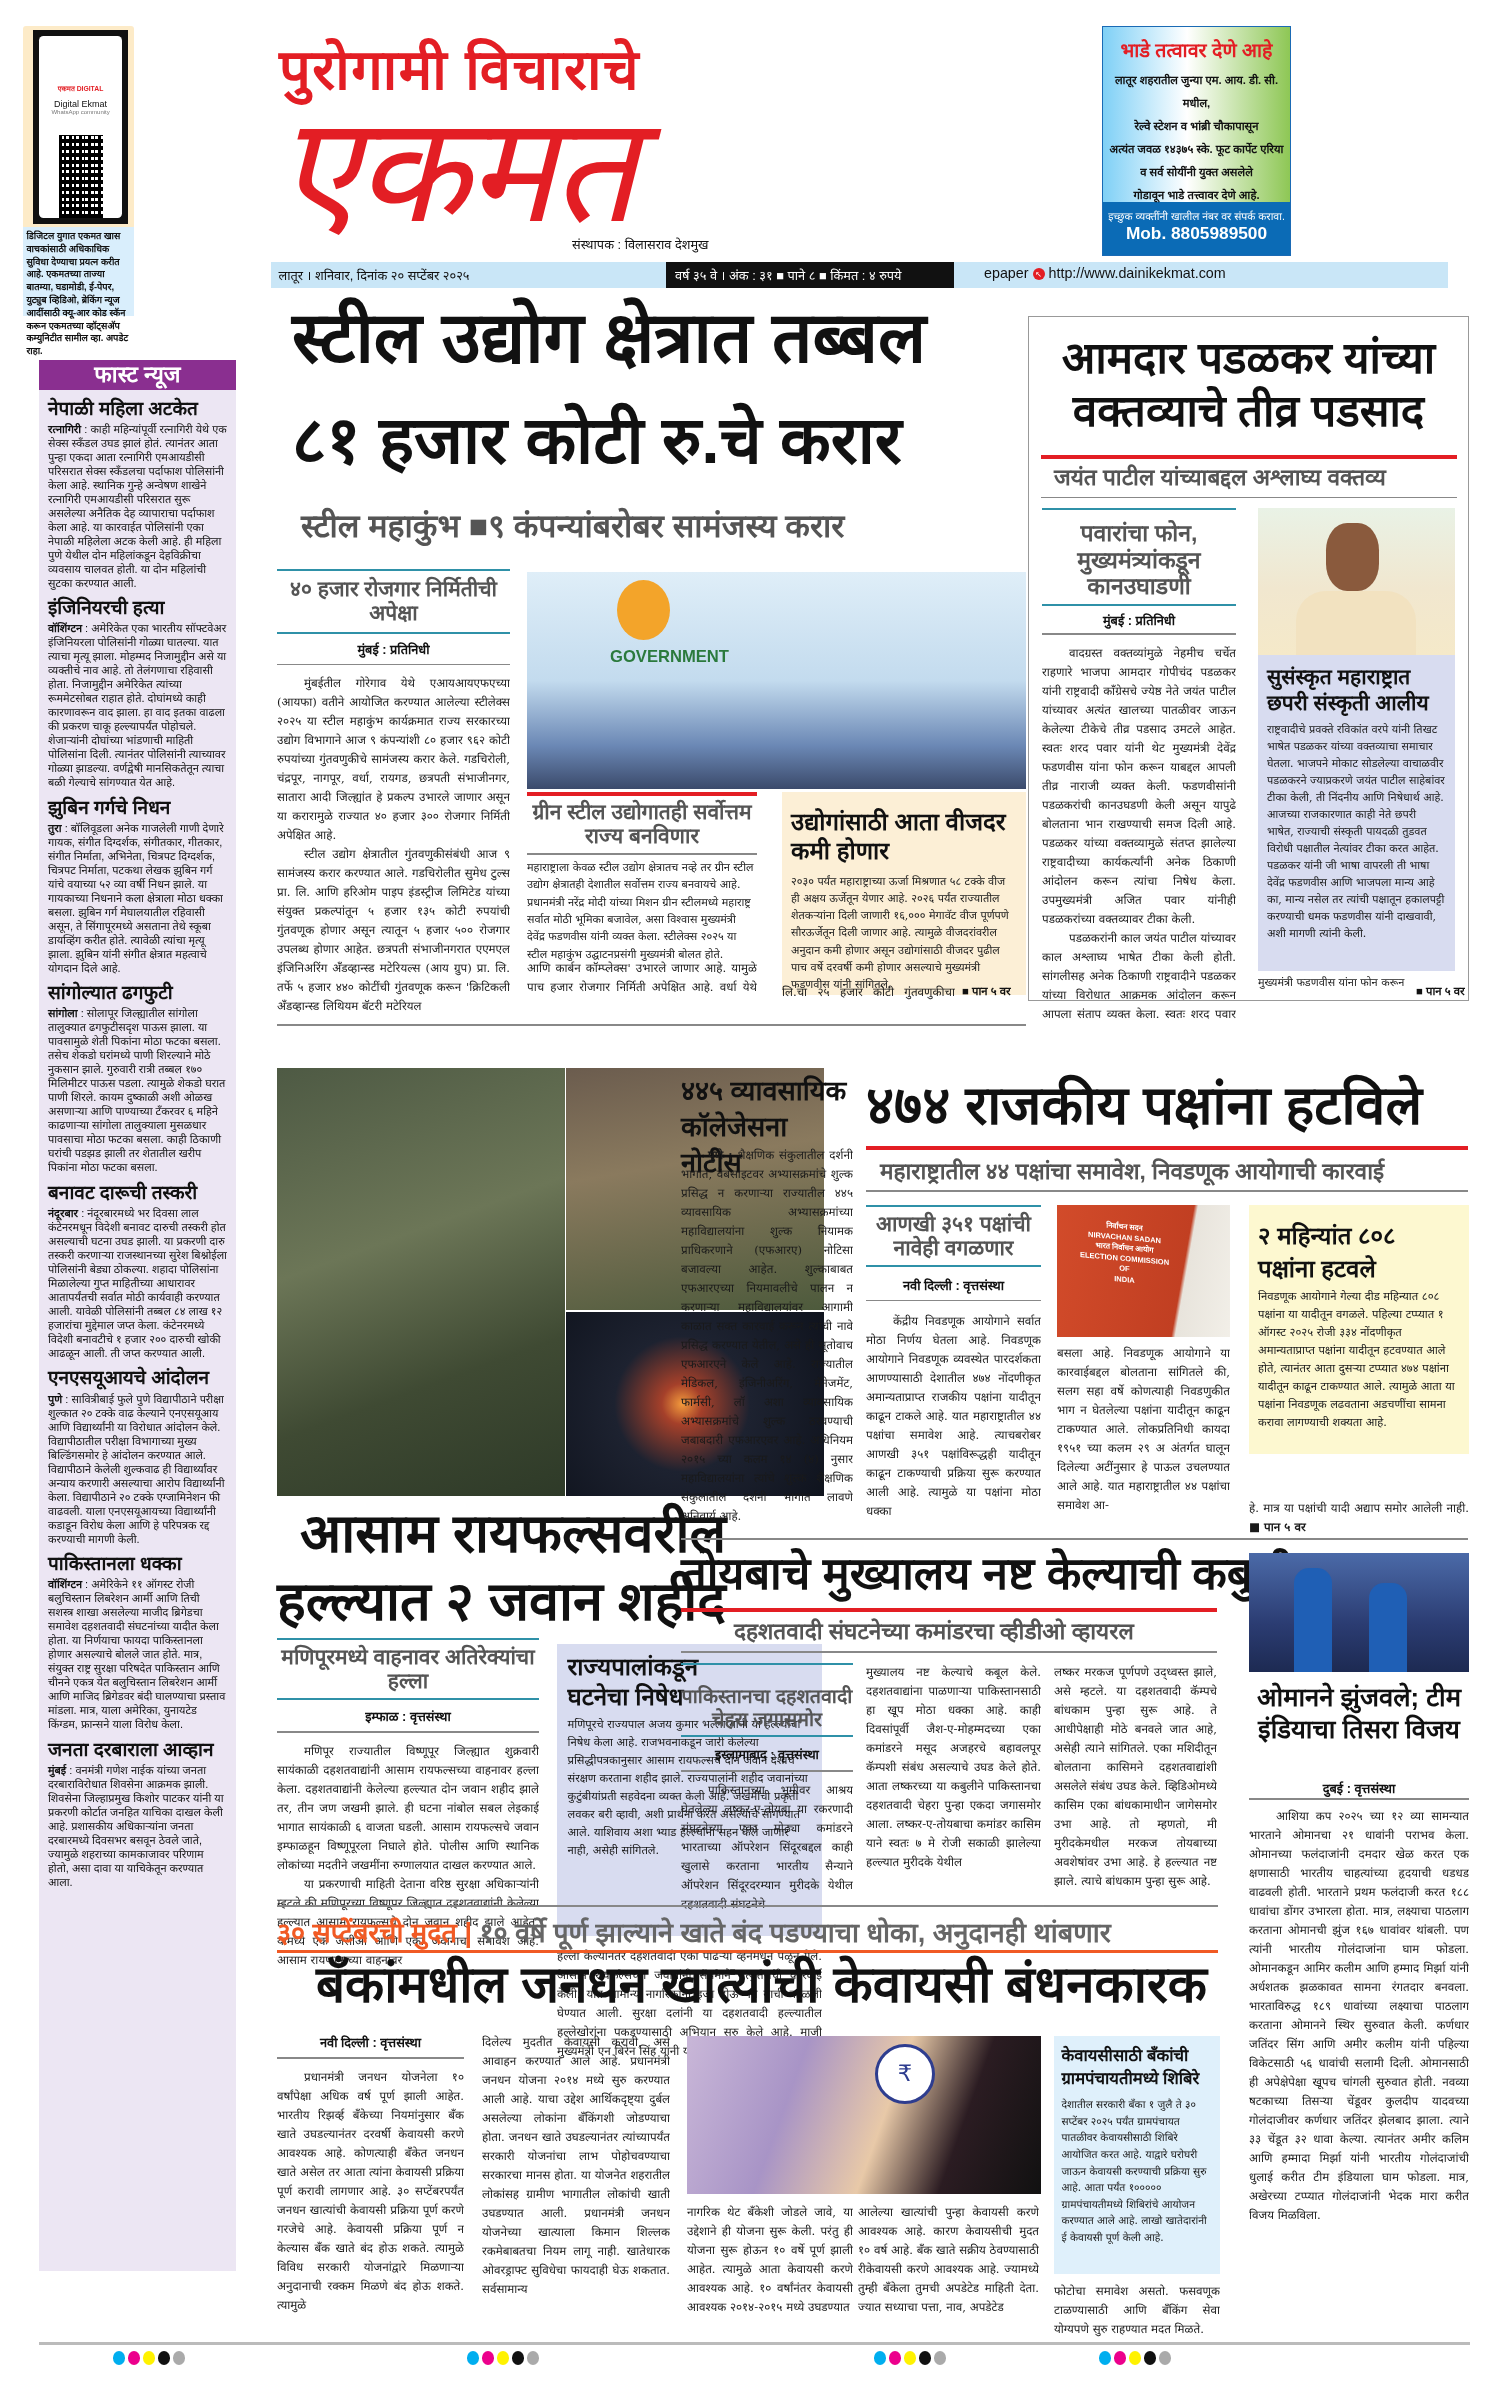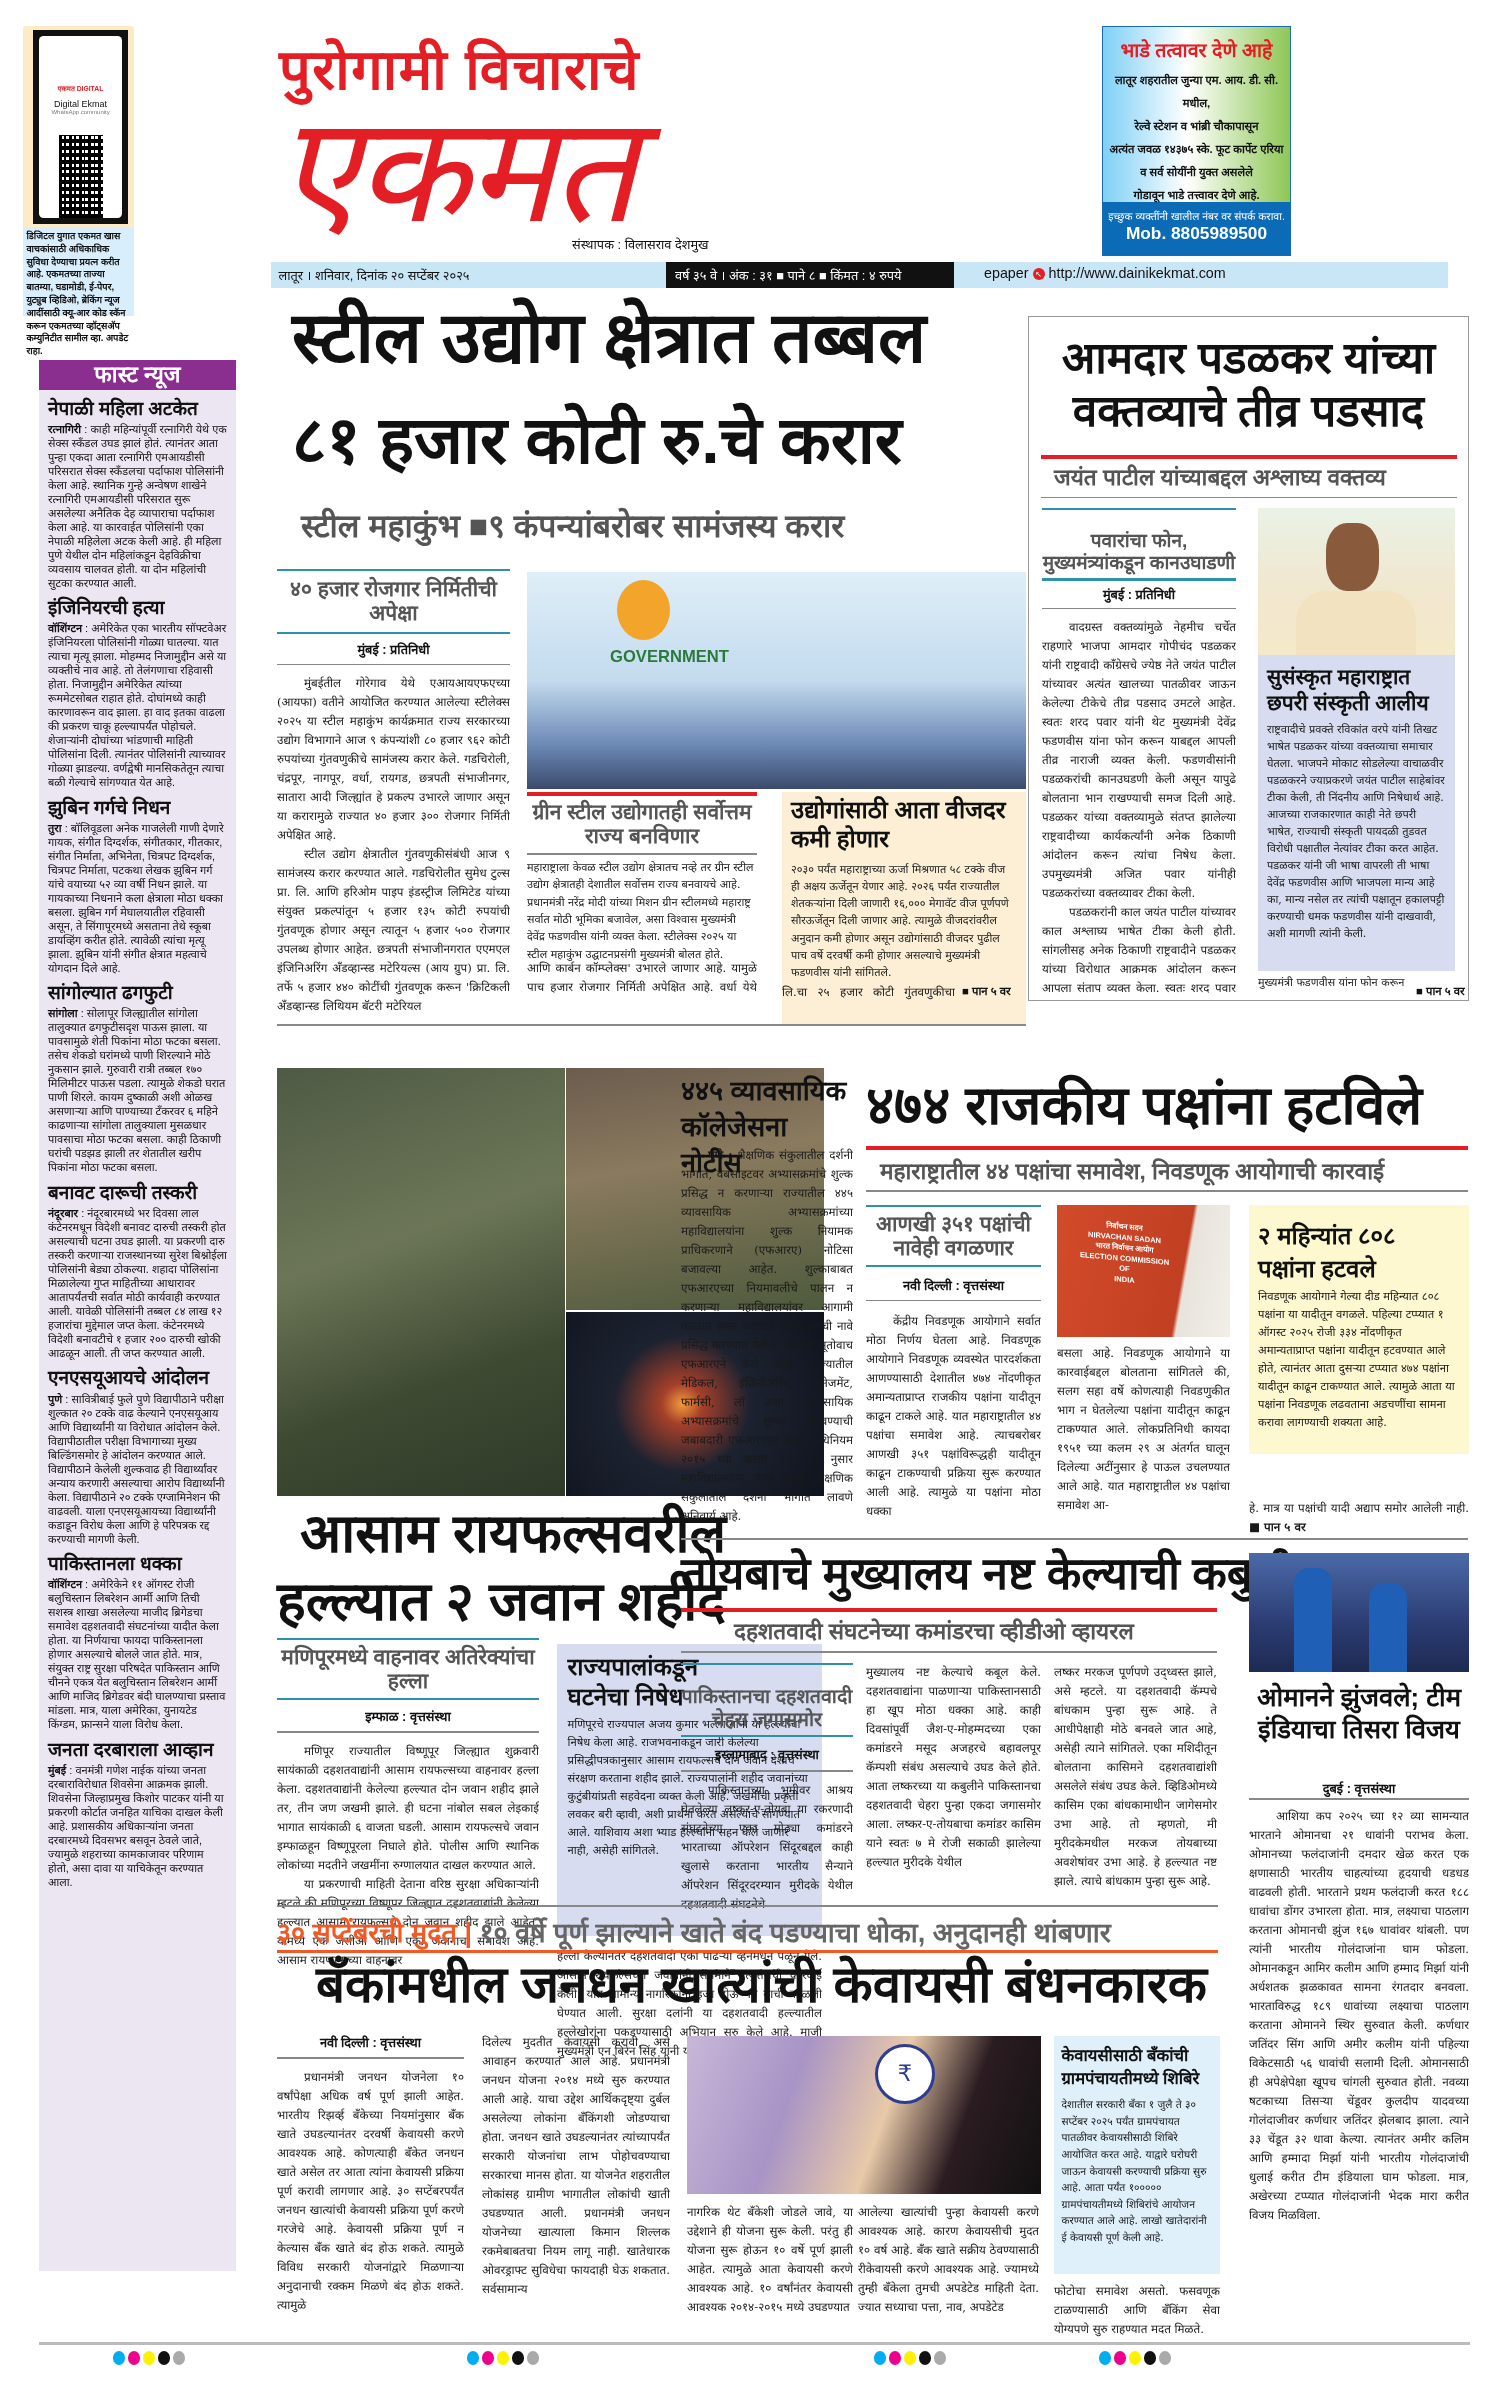--- a/index.html
+++ b/index.html
@@ -153,42 +153,42 @@
   <div style="position:absolute;left:83px;top:75px;font-size:16.6px;font-weight:bold;color:#2b7a3d">GOVERNMENT</div>
 </div>
 
 <div class="abs" style="left:527px;top:792px;width:230px">
   <div class="red-rule" style="height:3.8px"></div>
   <div class="kick" style="font-size:21px;margin-top:4.5px">ग्रीन स्टील उद्योगातही सर्वोत्तम राज्य बनविणार</div>
   <div class="gray-rule" style="margin-top:4.5px"></div>
   <div class="body-txt" style="font-size:11px;line-height:17.3px;text-align:left;margin-top:4.5px">महाराष्ट्राला केवळ स्टील उद्योग क्षेत्रातच नव्हे तर ग्रीन स्टील उद्योग क्षेत्रातही देशातील सर्वोत्तम राज्य बनवायचे आहे. प्रधानमंत्री नरेंद्र मोदी यांच्या मिशन ग्रीन स्टीलमध्ये महाराष्ट्र सर्वात मोठी भूमिका बजावेल, असा विश्वास मुख्यमंत्री देवेंद्र फडणवीस यांनी व्यक्त केला. स्टीलेक्स २०२५ या स्टील महाकुंभ उद्घाटनप्रसंगी मुख्यमंत्री बोलत होते.</div>
 </div>
 
-<div class="abs box-cream" style="left:782px;top:792px;width:244px;height:232px;padding:3px 9px">
+<div class="abs box-cream" style="left:782px;top:792px;width:244px;height:203px;padding:15px 9px">
   <div class="hl" style="font-size:24px;line-height:29px">उद्योगांसाठी आता वीजदर कमी होणार</div>
   <div class="body-txt" style="font-size:11px;line-height:17.3px;text-align:left;margin-top:7.5px">२०३० पर्यंत महाराष्ट्राच्या ऊर्जा मिश्रणात ५८ टक्के वीज ही अक्षय ऊर्जेतून येणार आहे. २०२६ पर्यंत राज्यातील शेतकऱ्यांना दिली जाणारी १६,००० मेगावॅट वीज पूर्णपणे सौरऊर्जेतून दिली जाणार आहे. त्यामुळे वीजदरांवरील अनुदान कमी होणार असून उद्योगांसाठी वीजदर पुढील पाच वर्षे दरवर्षी कमी होणार असल्याचे मुख्यमंत्री फडणवीस यांनी सांगितले.</div>
 </div>
 
 <div class="abs body-txt" style="left:527px;top:959px;width:230px;height:39px;overflow:hidden">आणि कार्बन कॉम्प्लेक्स' उभारले जाणार आहे. यामुळे पाच हजार रोजगार निर्मिती अपेक्षित आहे. वर्धा येथे रश्मी मेटलर्जिकल इंडस्ट्री प्रा.</div>
 <div class="abs body-txt" style="left:782px;top:983px;width:173px;height:19.6px;overflow:hidden">लि.चा २५ हजार कोटी गुंतवणुकीचा एकात्मिक स्टील प्रकल्प येणार असून</div>
 <div class="abs more" style="left:962px;top:983px;font-size:11.3px">■ पान ५ वर</div>
 <div class="abs gray-rule" style="left:277px;top:1024px;width:749px"></div>
 
 <div class="abs" style="left:1028px;top:316px;width:441px;height:685px;border:0.8px solid #999"></div>
 <div class="abs hl" style="left:1042px;top:331px;font-size:44px;line-height:53px;text-align:center;width:413px">
     <div>आमदार पडळकर यांच्या</div>
     <div>वक्तव्याचे तीव्र पडसाद</div>
   </div>
 <div class="abs red-rule" style="left:1041px;top:455px;width:416px;height:3.8px"></div>
 <div class="abs sub" style="left:1054px;top:461px;font-size:22.6px">जयंत पाटील यांच्याबद्दल अश्लाघ्य वक्तव्य</div>
 <div class="abs gray-rule" style="left:1041px;top:497px;width:416px;height:0.8px"></div>
 
 <div class="abs" style="left:1042px;top:508px;width:194px">
   <div class="teal-rule" style="height:2.3px"></div>
-  <div class="kick" style="font-size:19px;margin-top:20px">पवारांचा फोन, मुख्यमंत्र्यांकडून कानउघाडणी</div>
+  <div class="kick" style="font-size:23px;margin-top:10px">पवारांचा फोन, मुख्यमंत्र्यांकडून कानउघाडणी</div>
   <div class="teal-rule" style="height:2.3px;margin-top:4.5px"></div>
   <div class="byl" style="margin-top:4.5px">मुंबई : प्रतिनिधी</div>
   <div class="gray-rule" style="margin-top:4.5px"></div>
   <div class="body-txt" style="margin-top:9px;height:375px;overflow:hidden">
       <p>वादग्रस्त वक्तव्यांमुळे नेहमीच चर्चेत राहणारे भाजपा आमदार गोपीचंद पडळकर यांनी राष्ट्रवादी काँग्रेसचे ज्येष्ठ नेते जयंत पाटील यांच्यावर अत्यंत खालच्या पातळीवर जाऊन केलेल्या टीकेचे तीव्र पडसाद उमटले आहेत. स्वतः शरद पवार यांनी थेट मुख्यमंत्री देवेंद्र फडणवीस यांना फोन करून याबद्दल आपली तीव्र नाराजी व्यक्त केली. फडणवीसांनी पडळकरांची कानउघडणी केली असून यापुढे बोलताना भान राखण्याची समज दिली आहे. पडळकर यांच्या वक्तव्यामुळे संतप्त झालेल्या राष्ट्रवादीच्या कार्यकर्त्यांनी अनेक ठिकाणी आंदोलन करून त्यांचा निषेध केला. उपमुख्यमंत्री अजित पवार यांनीही पडळकरांच्या वक्तव्यावर टीका केली.</p>
       <p>पडळकरांनी काल जयंत पाटील यांच्यावर काल अश्लाघ्य भाषेत टीका केली होती. सांगलीसह अनेक ठिकाणी राष्ट्रवादीने पडळकर यांच्या विरोधात आक्रमक आंदोलन करून आपला संताप व्यक्त केला. स्वतः शरद पवार यांनी</p>
     </div>
 </div>
 
 <div class="abs img" style="left:1258px;top:508px;width:197px;height:147px;background:linear-gradient(180deg,#e9f2e6 0%,#f1e7cf 55%,#f5e9c9 100%)">

